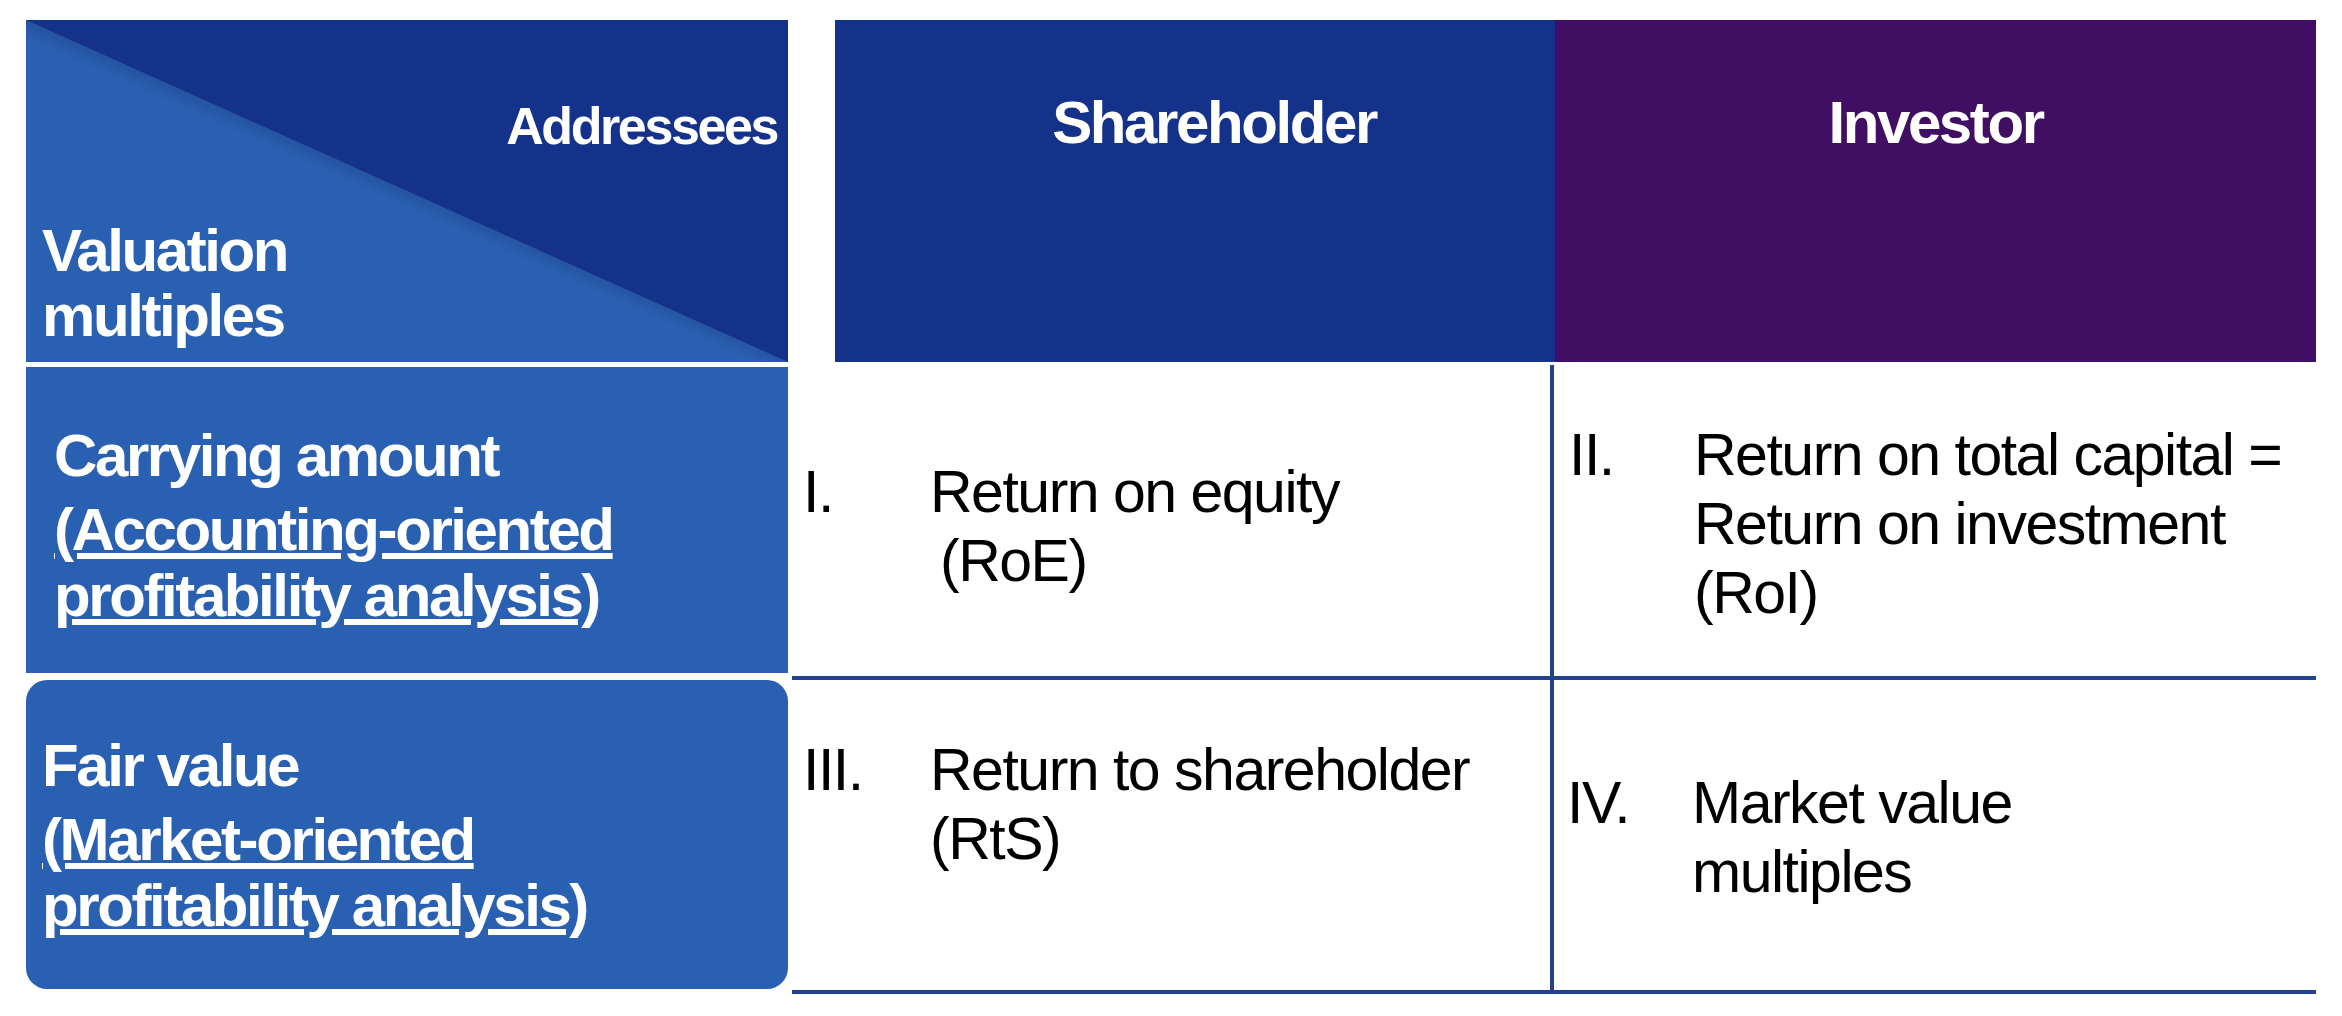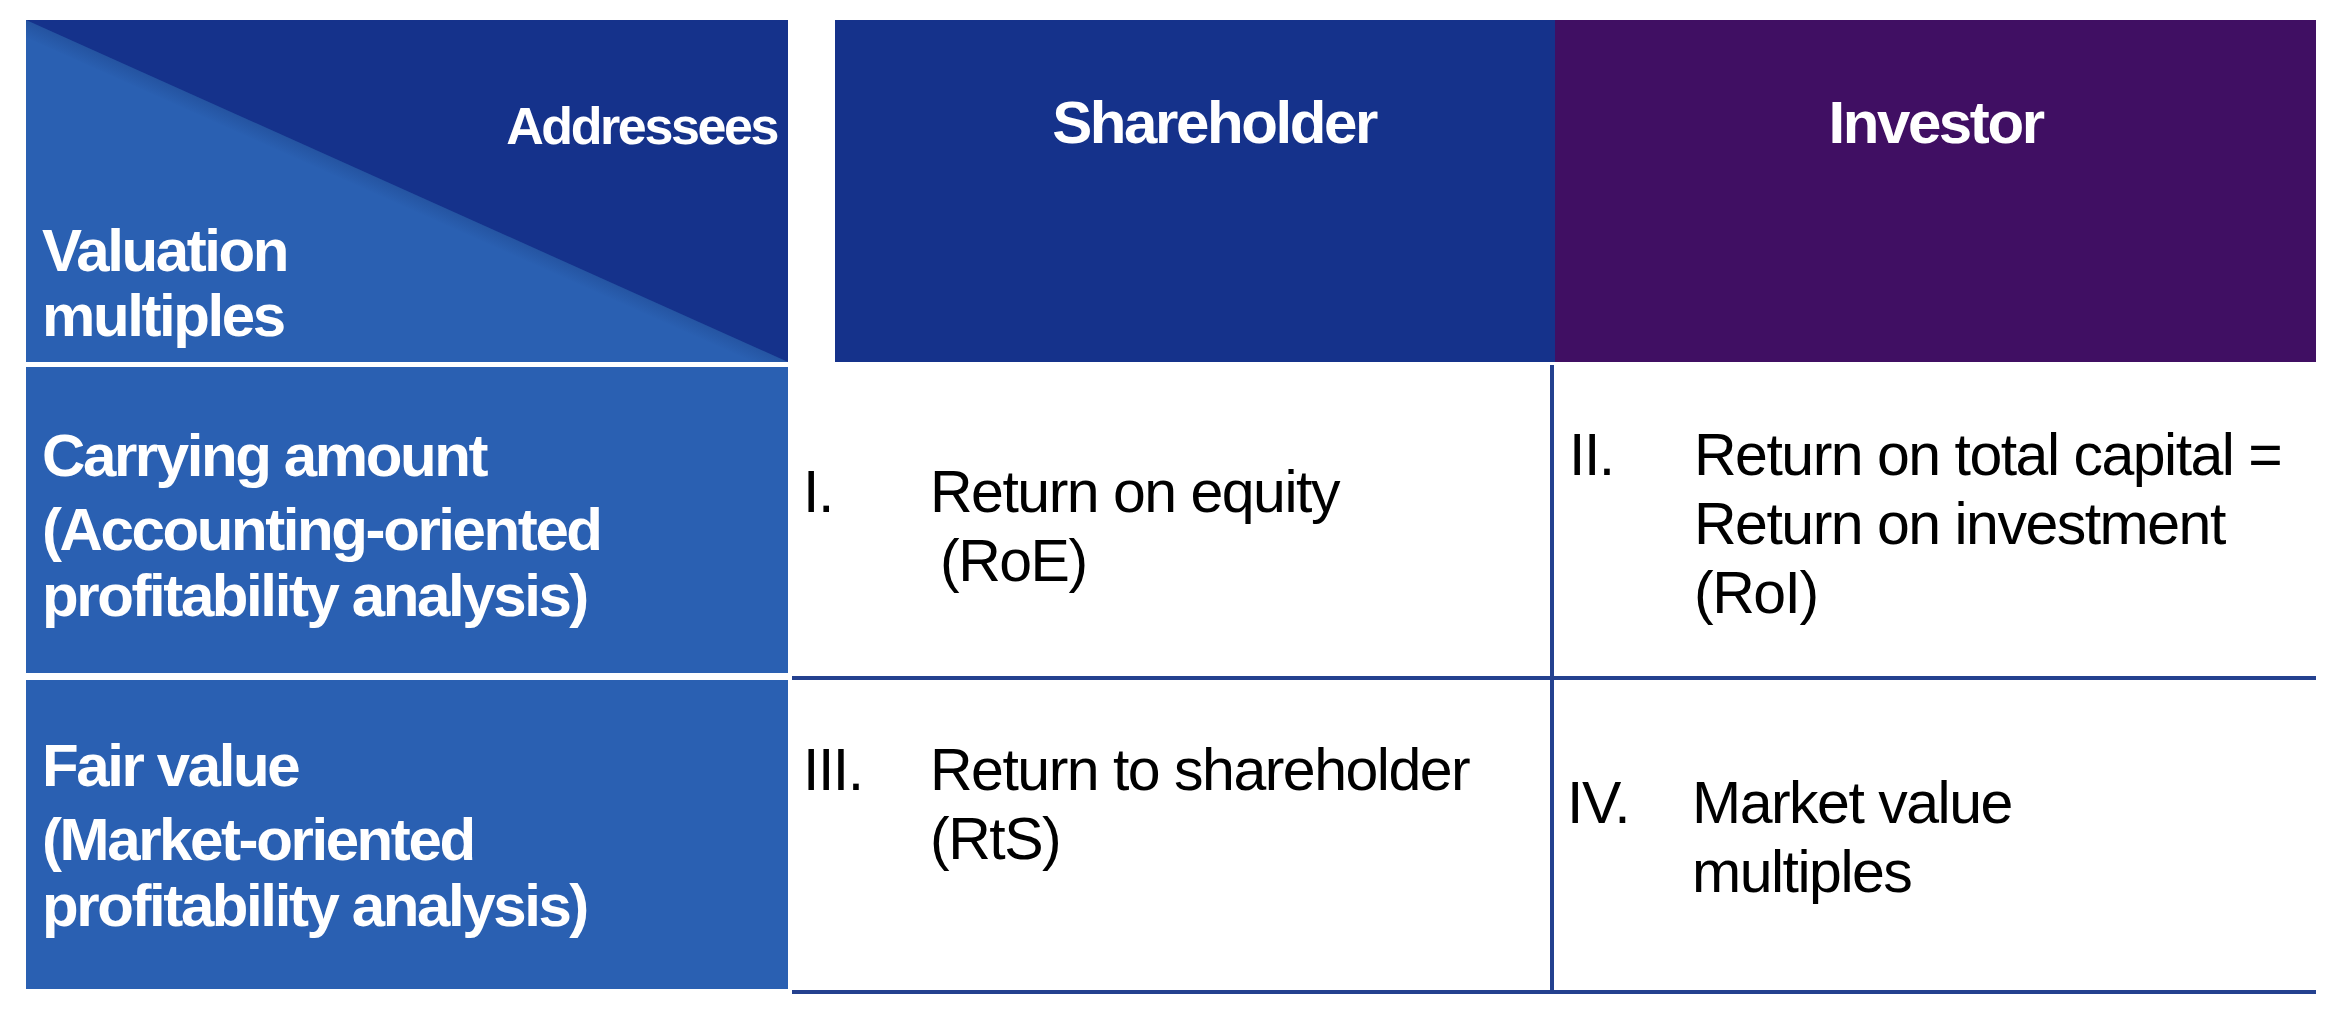--- a/index.html
+++ b/index.html
@@ -16,21 +16,21 @@
 
   .corner-cell   { left: 26px;  top: 20px;  width: 762px; height: 342px; background: #2a60b2; overflow: hidden; }
   .corner-svg    { position: absolute; left: 0; top: 0; width: 100%; height: 100%; display: block; }
 
   .col-hdr       { top: 20px; height: 342px; }
   .col-hdr-share { left: 792px;  width: 758px;  background: #15328b; margin-left: 43px; }
   .col-hdr-inv   { left: 1555px; width: 761px;  background: #400f63; }
 
   .row-hdr       { left: 26px; width: 762px; background: #2a60b2; }
   .row-hdr-1     { top: 367px; height: 306px; }
-  .row-hdr-2     { top: 680px; height: 309px; }
+  .row-hdr-2     { top: 680px; height: 309px; border-radius: 21px; }
 
   .body-cell     { position: absolute; background: transparent; }
   .body-cell-1   { left: 792px;  top: 367px; width: 758px; height: 309px; }
   .body-cell-2   { left: 1555px; top: 367px; width: 761px; height: 309px; }
   .body-cell-3   { left: 792px;  top: 680px; width: 758px; height: 310px; }
   .body-cell-4   { left: 1555px; top: 680px; width: 761px; height: 310px; }
 
   
   .rule { position: absolute; background: #24418f; }
   .rule-h-mid    { left: 792px;  top: 676px; width: 1524px; height: 4px; }
@@ -53,24 +53,24 @@
     font-size: 52px; line-height: 70px; letter-spacing: -2.4px; white-space: nowrap;
   }
   .valuation-label {
     position: absolute; left: 16px; top: 198px;
     color: #ffffff; font-weight: bold;
     font-size: 60px; line-height: 65px; letter-spacing: -2.4px; white-space: nowrap;
   }
 
   
   .row-hdr-text { position: absolute; left: 16px; right: 16px; color: #ffffff; font-weight: bold; font-size: 60px; line-height: 66px; letter-spacing: -2.4px; }
-  .row-hdr-1 .row-hdr-text { top: 56px; }
+  .row-hdr-1 .row-hdr-text { top: 56px; margin-left: 12px; }
   .row-hdr-2 .row-hdr-text { top: 53px; }
   .row-hdr-text .para1 { margin: 0 0 8px 0; }
-  .row-hdr-text .para2 { margin: 0; }
+  .row-hdr-text .para2 { margin: 0; text-decoration: underline; }
 
   
   .li {
     position: absolute; display: flex; align-items: flex-start;
     color: #000000; font-size: 59px; line-height: 69px; letter-spacing: -1.5px;
   }
   .li .num { flex: 0 0 auto; width: 127px; }
   .li .txt { flex: 0 0 auto; white-space: nowrap; }
   .li-1 { left: 803px;  top: 458px; }
   .li-2 { left: 1569px; top: 421px; }

